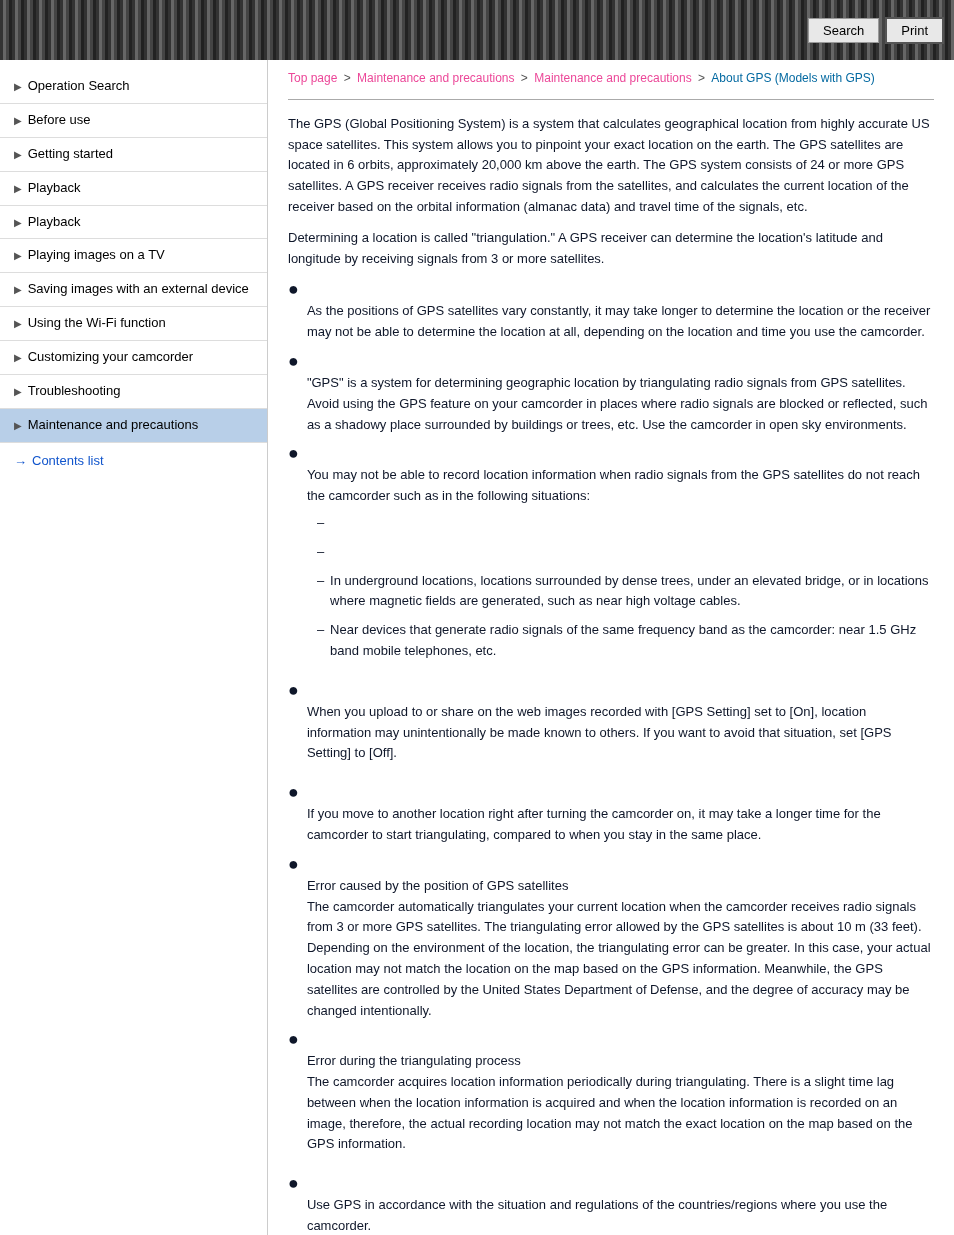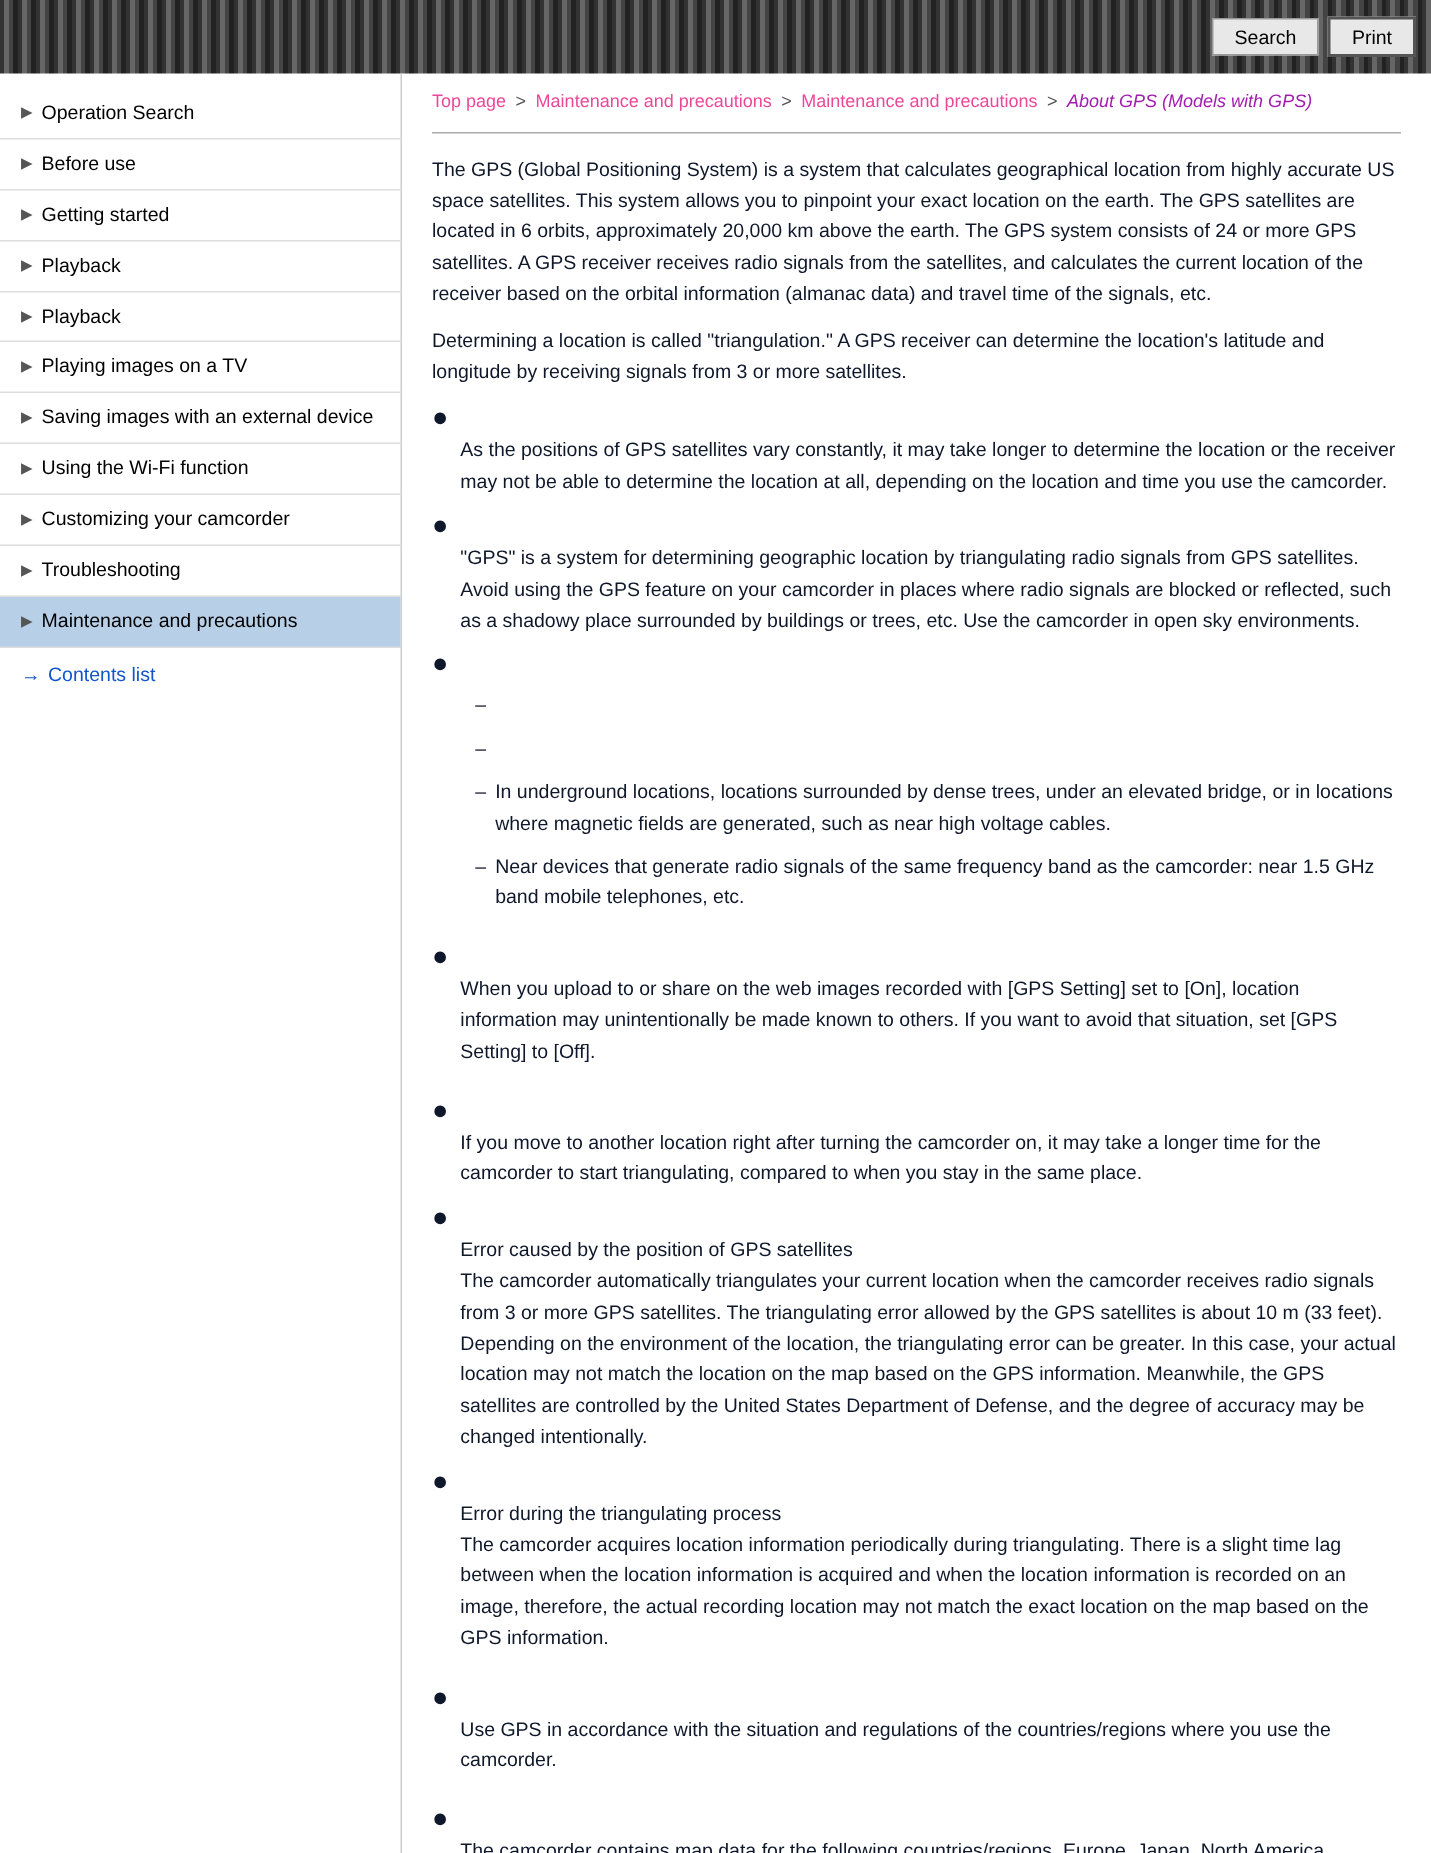--- a/index.html
+++ b/index.html
@@ -7,21 +7,21 @@
 
     
     .header {
       background: repeating-linear-gradient(
         90deg,
         #333 0px, #333 3px,
         #666 3px, #666 6px,
         #444 6px, #444 9px,
         #222 9px, #222 12px
       );
-      height: 49px;
+      height: 60px;
       display: flex;
       align-items: center;
       justify-content: flex-end;
       padding-right: 10px;
       gap: 6px;
     }
     .header-search-btn, .header-print-btn {
       background: #e8e8e8;
       border: 1px solid #999;
       padding: 4px 14px;
@@ -222,40 +222,40 @@
         </div>
       </div>
     <a class="sidebar-contents-link">
       <span class="sidebar-contents-arrow">→</span>
       <span>Contents list</span>
     </a>
   </div>
 
   <div class="content">
 
-    <div class="breadcrumb" id="breadcrumb-container"><a href="#">Top page</a><span class="breadcrumb-sep"> &gt; </span><a href="#">Maintenance and precautions</a><span class="breadcrumb-sep"> &gt; </span><a href="#">Maintenance and precautions</a><span class="breadcrumb-sep"> &gt; </span><span style="color: #a21caf; font-style: italic;">About GPS (Models with GPS)</span></div>
+    <div class="breadcrumb" id="breadcrumb-container"><a href="#">Top page</a><span class="breadcrumb-sep"> &gt; </span><a href="#">Maintenance and precautions</a><span class="breadcrumb-sep"> &gt; </span><a href="#">Maintenance and precautions</a><span class="breadcrumb-sep"> &gt; </span><span style="color: #0369a1;">About GPS (Models with GPS)</span></div>
 
     <hr class="content-divider">
 
     <div class="content-body">
       <p>The GPS (Global Positioning System) is a system that calculates geographical location from highly accurate US space satellites. This system allows you to pinpoint your exact location on the earth. The GPS satellites are located in 6 orbits, approximately 20,000 km above the earth. The GPS system consists of 24 or more GPS satellites. A GPS receiver receives radio signals from the satellites, and calculates the current location of the receiver based on the orbital information (almanac data) and travel time of the signals, etc.</p>
       <p>Determining a location is called "triangulation." A GPS receiver can determine the location's latitude and longitude by receiving signals from 3 or more satellites.</p>
 
       <ul id="main-bullets">
           <li>
             <span class="bullet-dot">●</span>
             <div class="li-content"><span>As the positions of GPS satellites vary constantly, it may take longer to determine the location or the receiver may not be able to determine the location at all, depending on the location and time you use the camcorder.</span></div>
           </li>
           <li>
             <span class="bullet-dot">●</span>
             <div class="li-content"><span>"GPS" is a system for determining geographic location by triangulating radio signals from GPS satellites. Avoid using the GPS feature on your camcorder in places where radio signals are blocked or reflected, such as a shadowy place surrounded by buildings or trees, etc. Use the camcorder in open sky environments.</span></div>
           </li>
           <li>
             <span class="bullet-dot">●</span>
-            <div class="li-content"><ul class="sub-list">
+            <div class="li-content"><span>You may not be able to record location information when radio signals from the GPS satellites do not reach the camcorder such as in the following situations:</span><ul class="sub-list">
                 <li>
                   <span class="sub-dash">–</span>
                 </li>
                 <li>
                   <span class="sub-dash">–</span>
                 </li>
                 <li>
                   <span class="sub-dash">–</span>
                   <span>In underground locations, locations surrounded by dense trees, under an elevated bridge, or in locations where magnetic fields are generated, such as near high voltage cables.</span>
                 </li>

